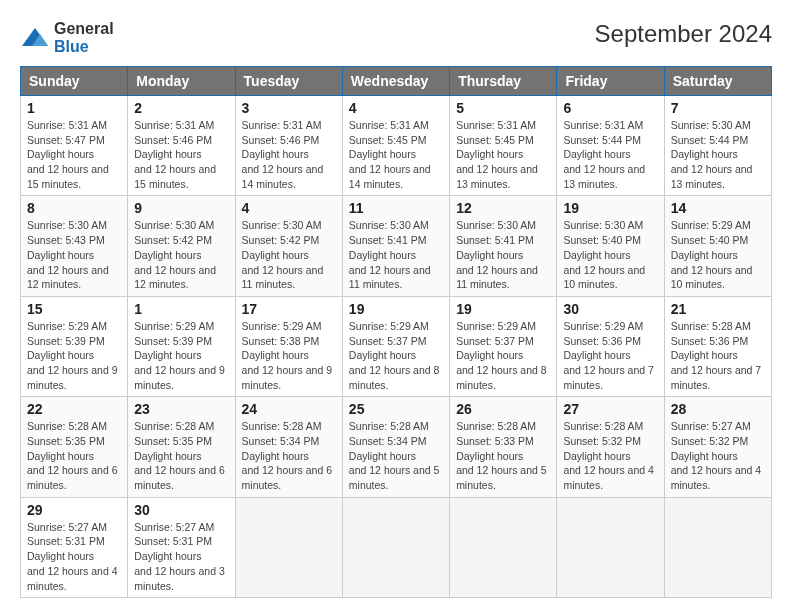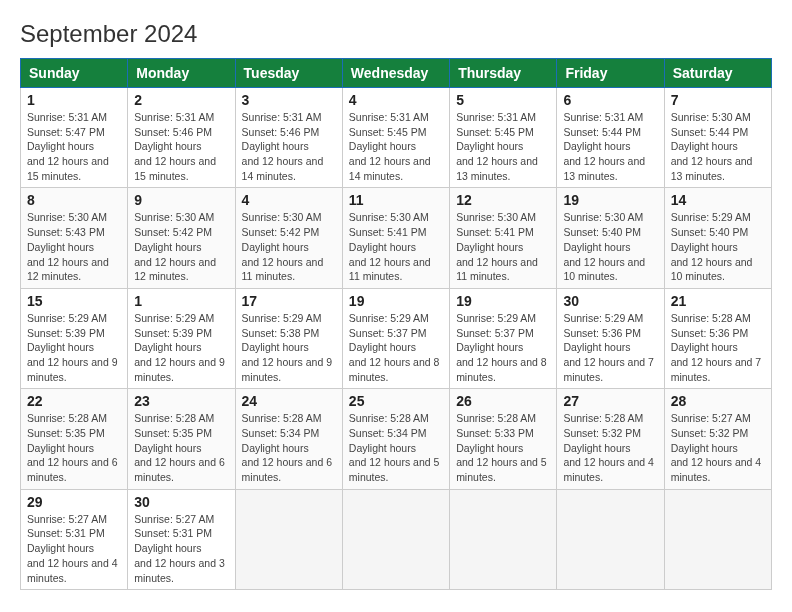--- a/index.html
+++ b/index.html
@@ -38,21 +38,21 @@
     .location {
       font-size: 16px;
       color: #555;
     }
     table {
       width: 100%;
       border-collapse: collapse;
       table-layout: fixed;
     }
     th {
-      background: #15803d;
+      background: #737373;
       color: #fff;
       text-align: left;
       padding: 6px 8px;
       font-size: 14px;
       font-weight: bold;
       border: 1px solid #1a6db5;
     }
     td {
       border: 1px solid #ccc;
       vertical-align: top;
@@ -75,20 +75,30 @@
       color: #444;
     }
     tr:nth-child(even) td:not(.empty) {
       background: #fafafa;
     }
   </style>
 </head>
 <body>
 
 <div class="header-section">
+  <div class="logo">
+    <svg class="logo-icon" viewBox="0 0 30 24">
+      <polygon points="15,2 28,20 2,20" fill="#1a6db5"></polygon>
+      <polygon points="20,8 28,20 12,20" fill="#4a9fd4"></polygon>
+    </svg>
+    <div>
+      <span class="logo-text-general">General</span><br>
+      <span class="logo-text-blue">Blue</span>
+    </div>
+  </div>
   <div class="title-section">
     <div class="month-year">September 2024</div>
   </div>
 </div>
 
 <table>
   <thead>
     <tr>
       <th>Sunday</th>
       <th>Monday</th>

